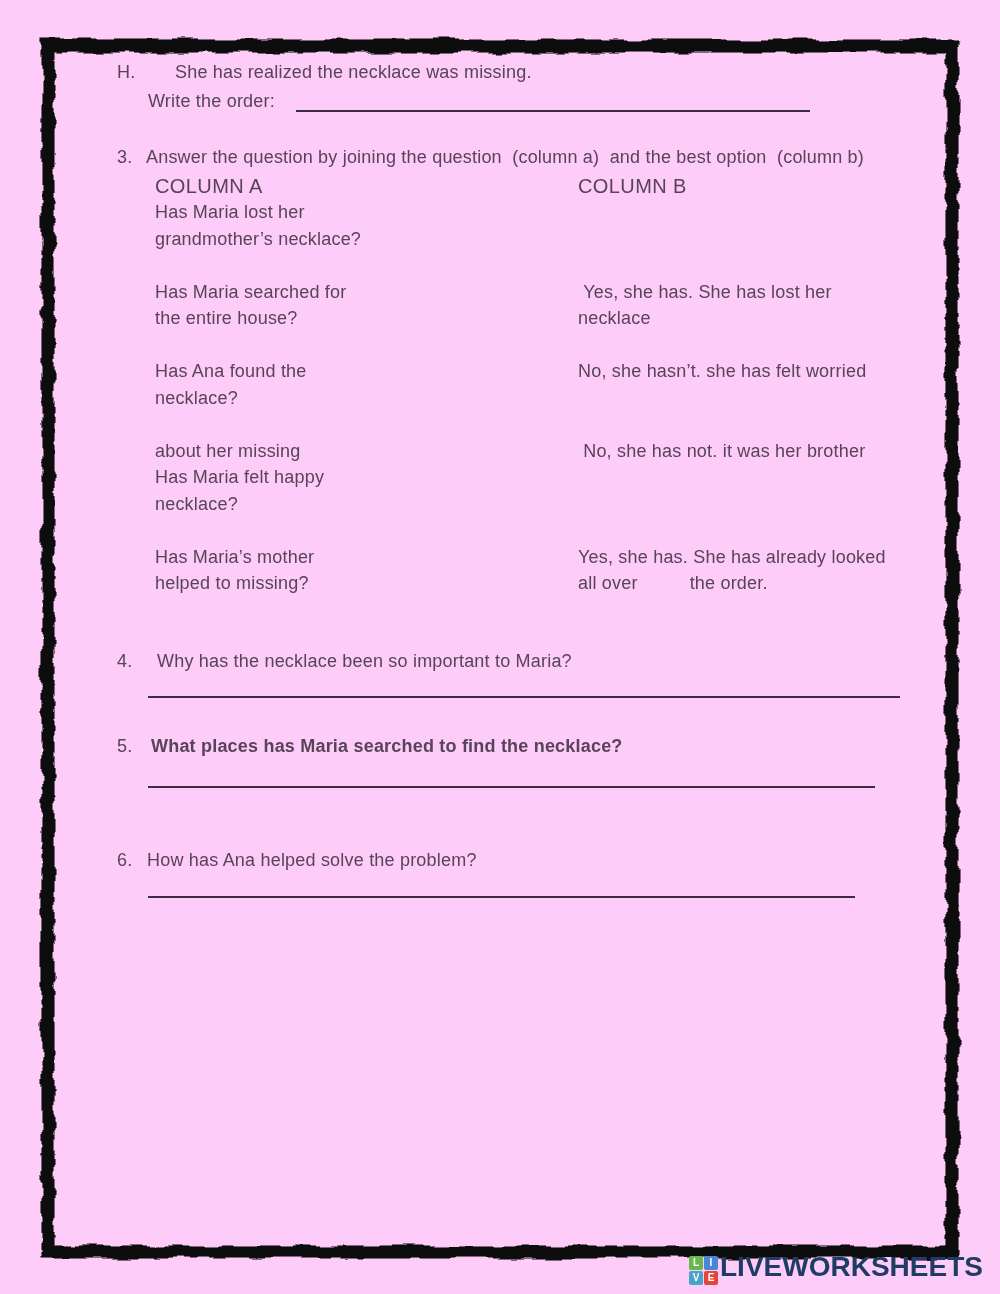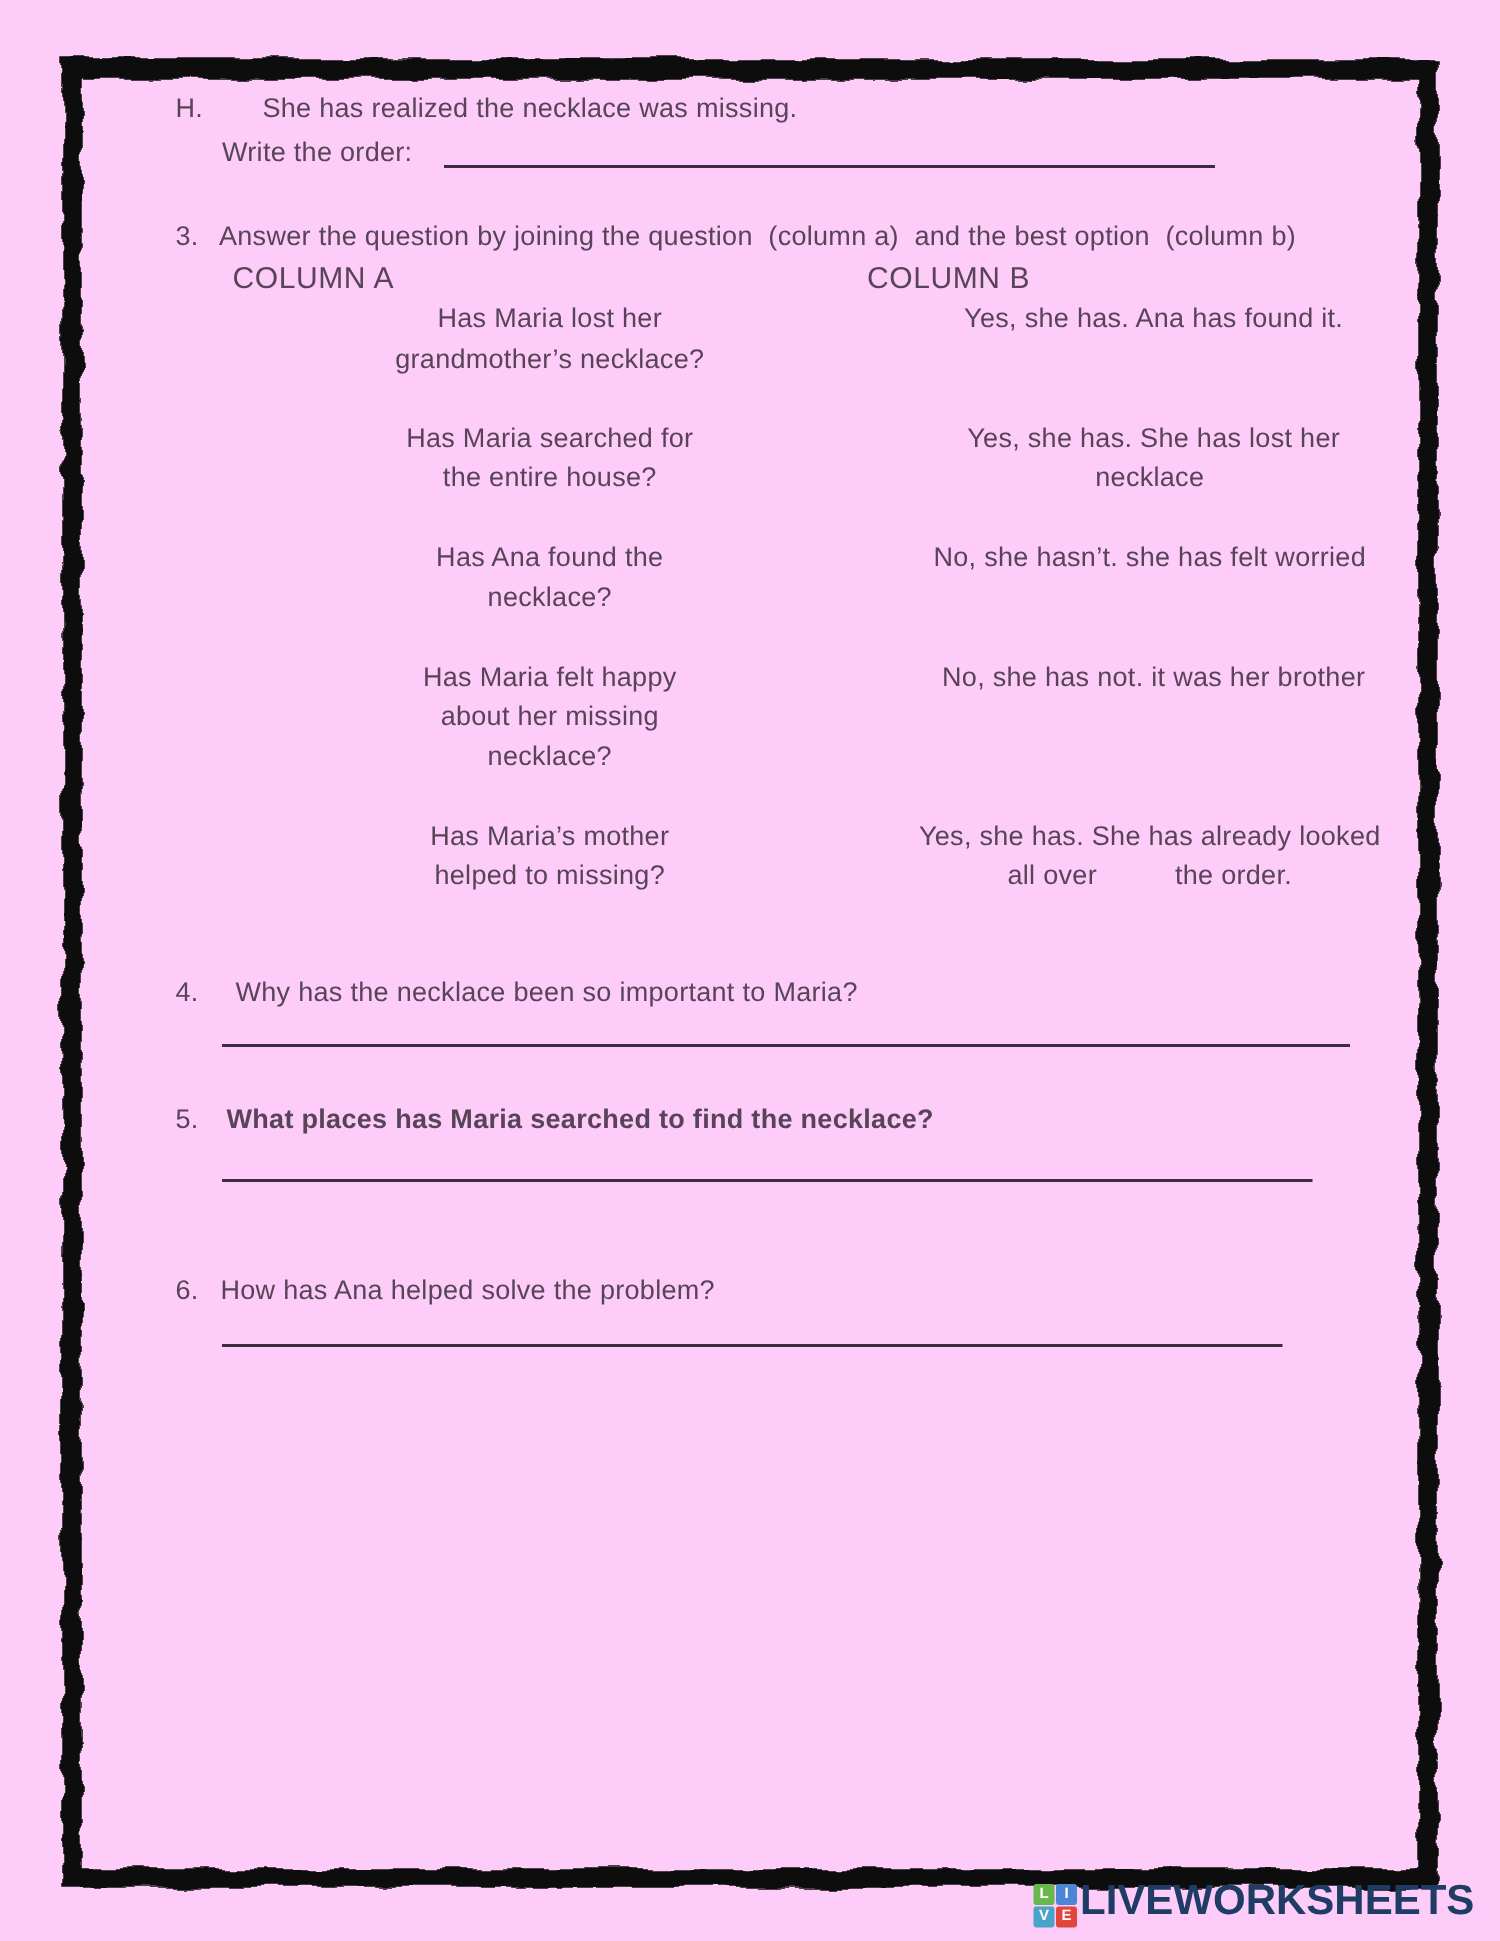--- a/index.html
+++ b/index.html
@@ -10,21 +10,21 @@
     color:var(--text,#584459);
     position:relative;overflow:hidden;
   }
   .abs{position:absolute;}
   .t{font-size:18px;line-height:27px;letter-spacing:.2px;white-space:pre-wrap;}
   .hdr{font-size:20px;line-height:27px;letter-spacing:.4px;}
   .frame-svg{position:absolute;left:0;top:0;pointer-events:none;}
   .frame-svg rect{stroke:var(--frame,#0d0d0d);}
   .blank{display:block;border-bottom:2px solid var(--line,#3a2d40);height:20px;}
   .rows{width:800px;}
-  .pair-row{display:grid;grid-template-columns:423px 1fr;margin-bottom:26.5px;text-align:center;}
+  .pair-row{display:grid;grid-template-columns:423px 1fr;margin-bottom:26.5px;}
   .cell{font-size:18px;line-height:26.5px;letter-spacing:.2px;white-space:pre-wrap;}
   .logo{display:flex;align-items:flex-start;gap:2px;}
   .logo-grid{display:grid;grid-template-columns:14px 14px;grid-auto-rows:14px;gap:1px;margin-top:5px;}
   .logo-cell{color:#ffffff;font-weight:bold;font-size:10px;line-height:14px;text-align:center;border-radius:2px;}
   .wordmark{font-size:28px;font-weight:800;color:var(--logo-text,#1e3c64);letter-spacing:0;line-height:32px;}
 </style>
 </head>
 <body>
 
 <div>
@@ -47,32 +47,31 @@
 
   <div class="abs t" style="left:117px;top:144px;">3.</div>
   <div class="abs t" style="left:146px;top:144px;width:800px;">Answer the question by joining the question  (column a)  and the best option  (column b)</div>
 
   <div class="abs hdr" style="left:155px;top:173px;">COLUMN A</div>
   <div class="abs hdr" style="left:578px;top:173px;">COLUMN B</div>
 
   <div class="abs rows" style="left:155px;top:199px;" id="match-rows">
       <div class="pair-row">
         <div class="cell"><div>Has Maria lost her</div><div>grandmother’s necklace?</div></div>
-        <div class="cell"><div> Yes, she has. Ana has found it.</div></div>
       </div>
       <div class="pair-row">
         <div class="cell"><div>Has Maria searched for</div><div>the entire house?</div></div>
         <div class="cell"><div> Yes, she has. She has lost her</div><div>necklace</div></div>
       </div>
       <div class="pair-row">
         <div class="cell"><div>Has Ana found the</div><div>necklace?</div></div>
         <div class="cell"><div>No, she hasn’t. she has felt worried</div></div>
       </div>
       <div class="pair-row">
-        <div class="cell"><div>Has Maria felt happy</div><div>about her missing</div><div>necklace?</div></div>
+        <div class="cell"><div>about her missing</div><div>Has Maria felt happy</div><div>necklace?</div></div>
         <div class="cell"><div> No, she has not. it was her brother</div></div>
       </div>
       <div class="pair-row">
         <div class="cell"><div>Has Maria’s mother</div><div>helped to missing?</div></div>
         <div class="cell"><div>Yes, she has. She has already looked</div><div>all over          the order.</div></div>
       </div>
     </div>
 
   <div class="abs t" style="left:117px;top:648px;">4.</div>
   <div class="abs t" style="left:157px;top:648px;">Why has the necklace been so important to Maria?</div>

